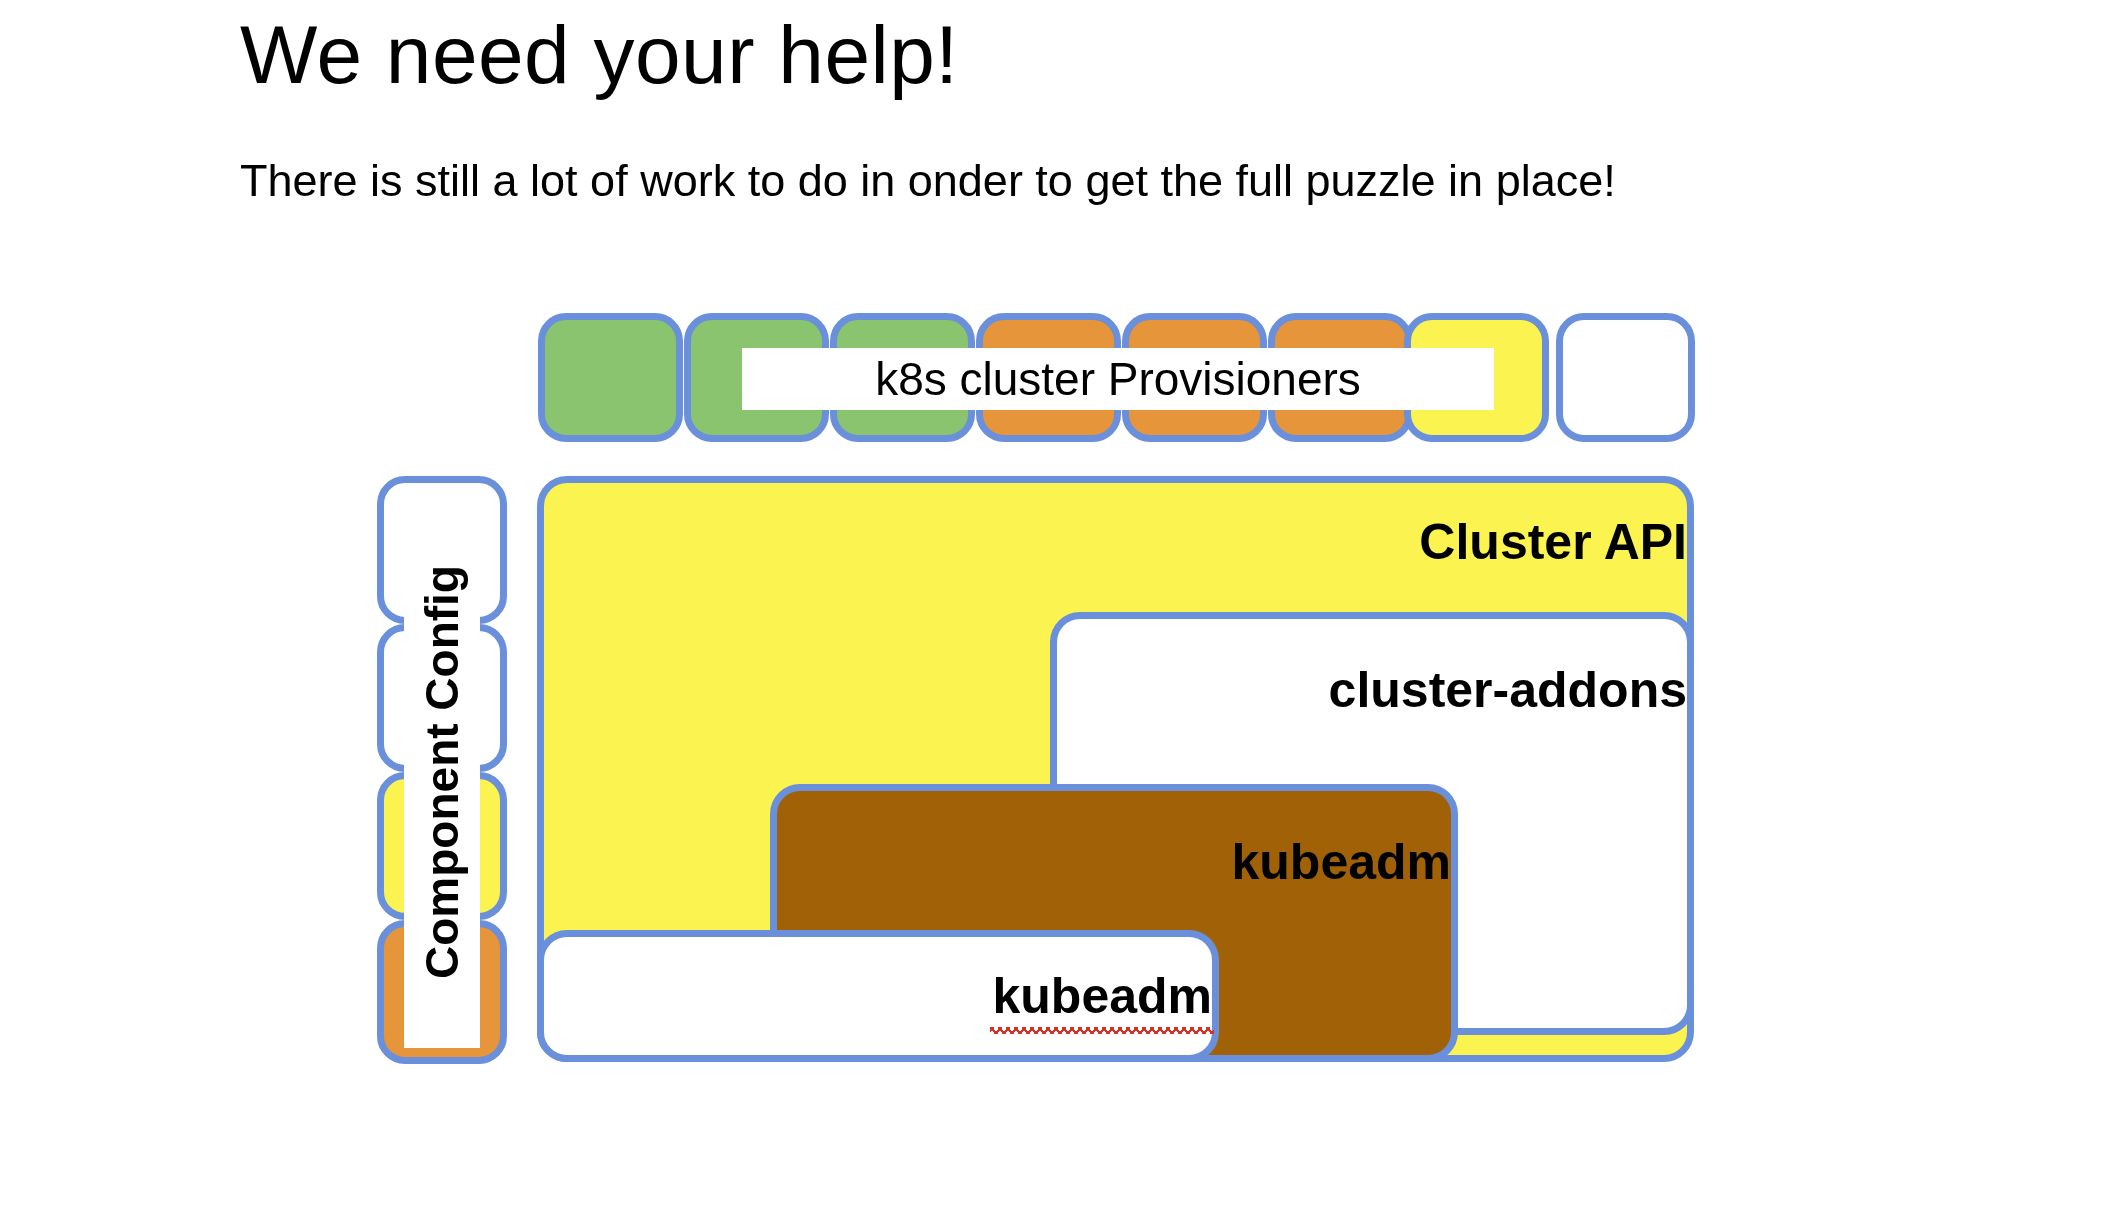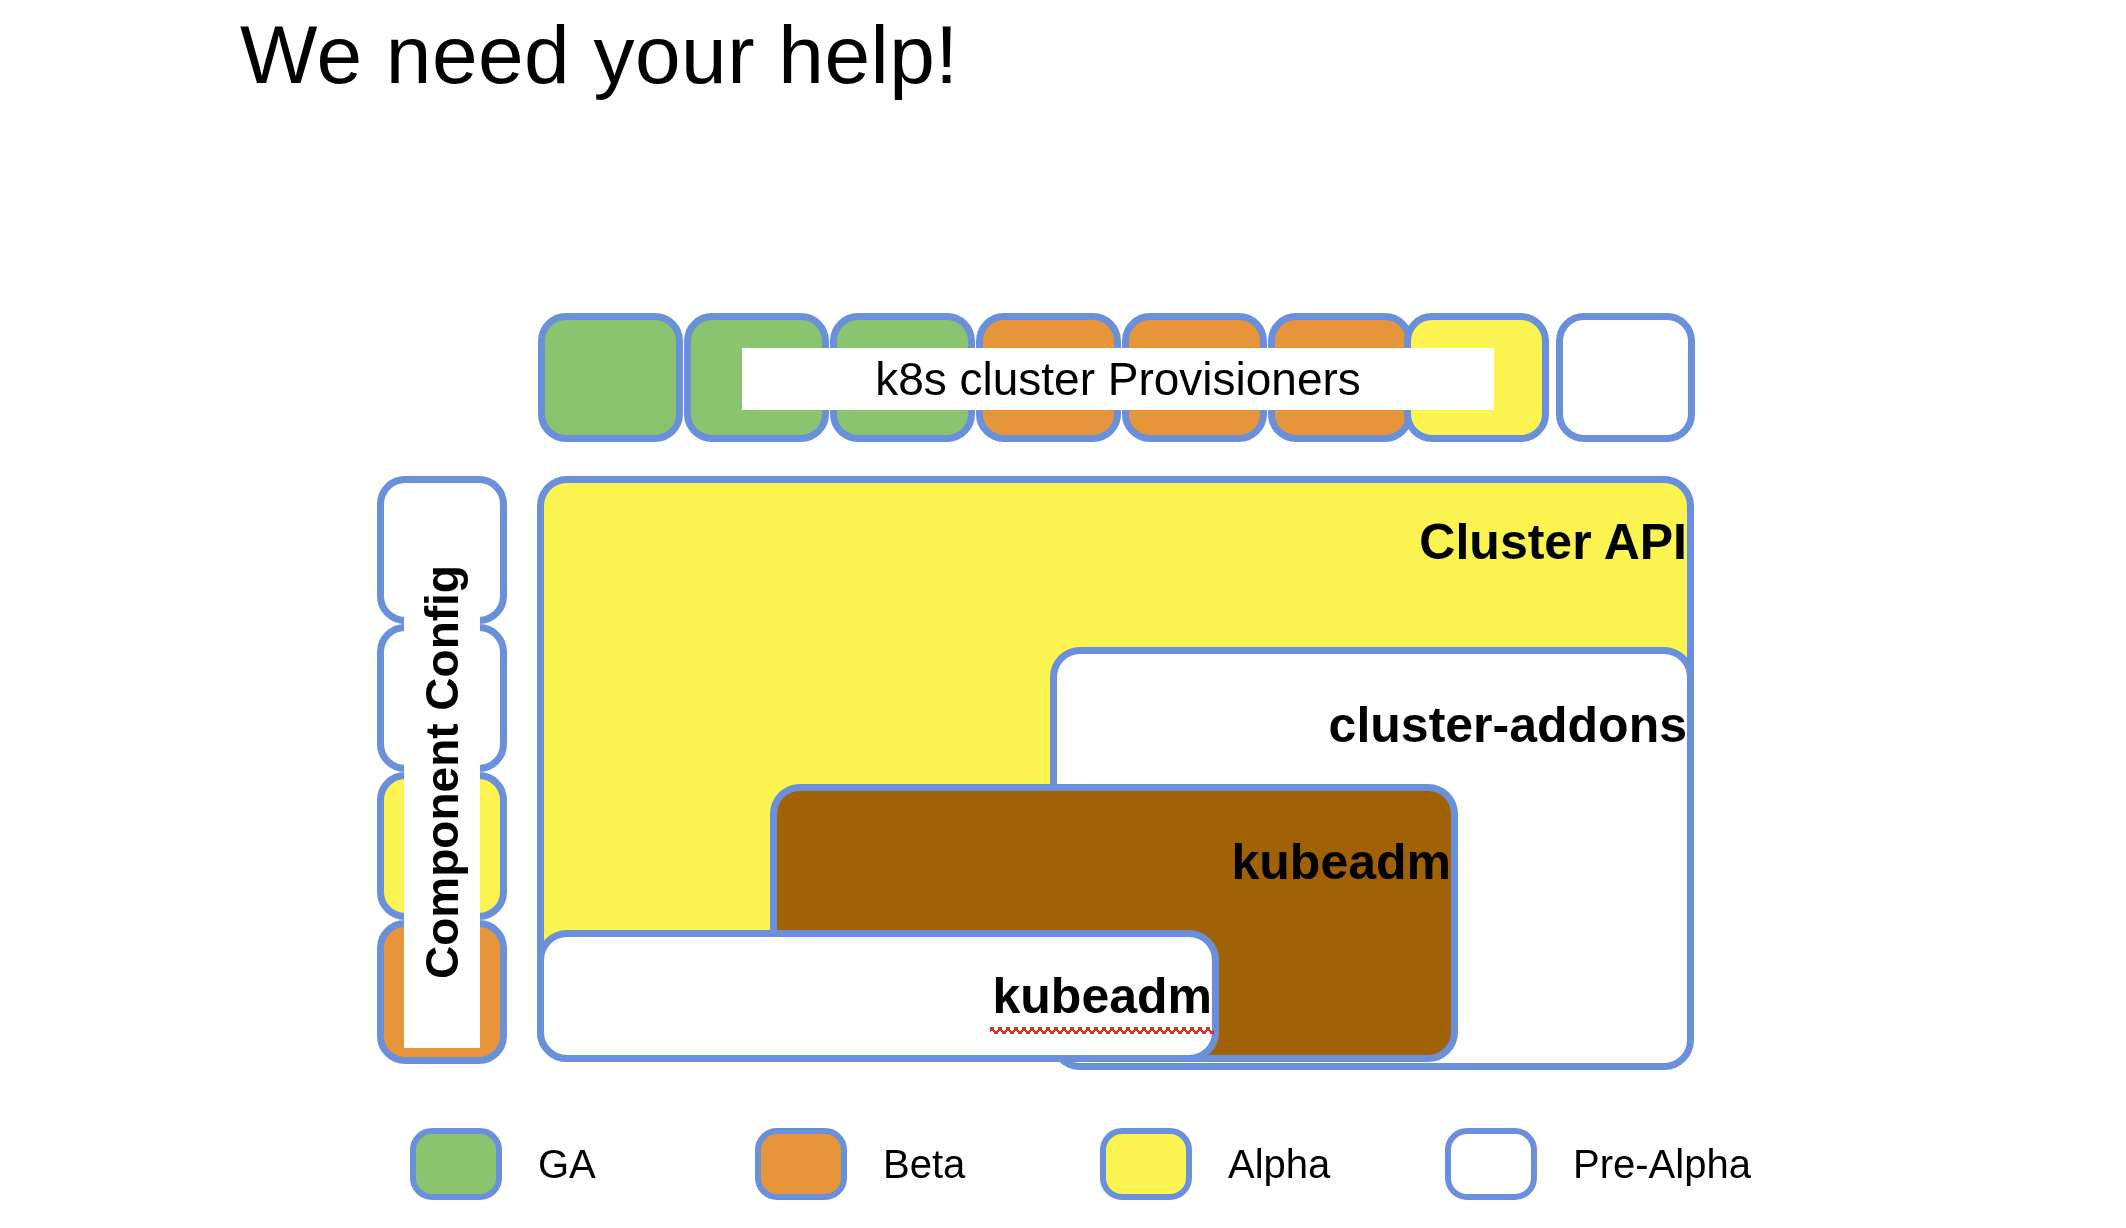--- a/index.html
+++ b/index.html
@@ -158,20 +158,21 @@
     color: #000000;
     white-space: nowrap;
   }
 </style>
 </head>
 <body>
 
 <div id="slide">
 
   <div id="title">We need your help!</div>
+  <div id="subtitle">There is still a lot of work to do in onder to get the full puzzle in place!</div>
 
   <div id="provisioner-row">
     <div class="pbox ga" style="left:538px;  top:313px; width:145px; height:129px;"></div>
     <div class="pbox ga" style="left:684px;  top:313px; width:145px; height:129px;"></div>
     <div class="pbox ga" style="left:830px;  top:313px; width:145px; height:129px;"></div>
     <div class="pbox beta" style="left:976px;  top:313px; width:145px; height:129px;"></div>
     <div class="pbox beta" style="left:1122px; top:313px; width:145px; height:129px;"></div>
     <div class="pbox beta" style="left:1268px; top:313px; width:145px; height:129px;"></div>
     <div class="pbox alpha" style="left:1404px; top:313px; width:145px; height:129px;"></div>
     <div class="pbox pre" style="left:1556px; top:313px; width:139px; height:129px;"></div>
@@ -189,48 +190,30 @@
       <span>Component Config</span>
     </div>
   </div>
 
   <div id="stage-stack">
 
     <div id="box-clusterapi" class="stagebox" style="left:537px; top:476px; width:1157px; height:586px;">
       <div class="lbl" style="top:30px;">Cluster API</div>
     </div>
 
-    <div id="box-clusteraddons" class="stagebox" style="left:1050px; top:647px; width:644px; height:423px;">
+    <div id="box-clusteraddons" class="stagebox" style="left:1050px; top:612px; width:644px; height:423px;">
       <div class="lbl" style="top:42px;">cluster-addons</div>
     </div>
 
     <div id="box-kubeadm" class="stagebox" style="left:770px; top:784px; width:688px; height:278px;">
       <div class="lbl" style="top:42px;">kubeadm</div>
     </div>
 
     <div id="box-etcdadm" class="stagebox" style="left:537px; top:930px; width:682px; height:132px;">
       <div class="lbl" style="top:30px;">
         <span class="spell">kubeadm</span>
       </div>
     </div>
 
   </div>
 
-  <div id="legend">
-    <div class="legend-item">
-      <div class="legend-swatch ga"></div>
-      <div class="legend-text">GA</div>
-    </div>
-    <div class="legend-item">
-      <div class="legend-swatch beta"></div>
-      <div class="legend-text">Beta</div>
-    </div>
-    <div class="legend-item">
-      <div class="legend-swatch alpha"></div>
-      <div class="legend-text">Alpha</div>
-    </div>
-    <div class="legend-item">
-      <div class="legend-swatch pre"></div>
-      <div class="legend-text">Pre-Alpha</div>
-    </div>
-  </div>
 
 </div>
 
 </body></html>

